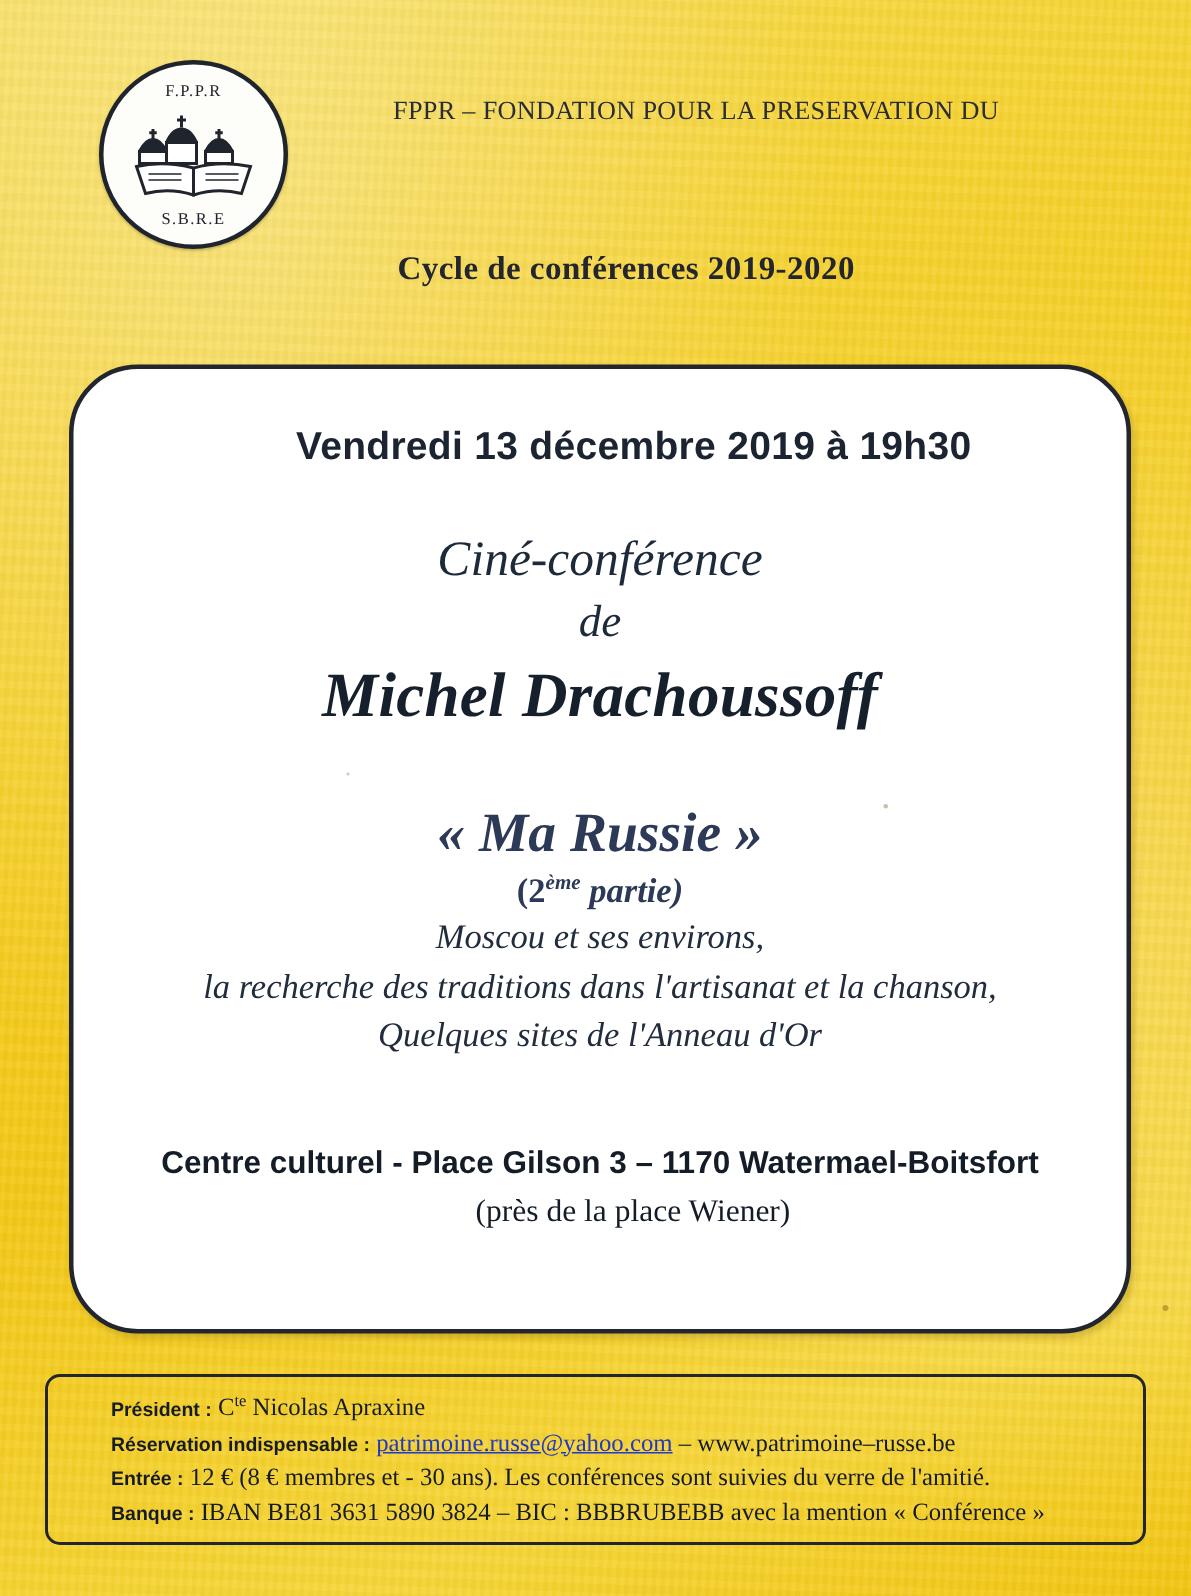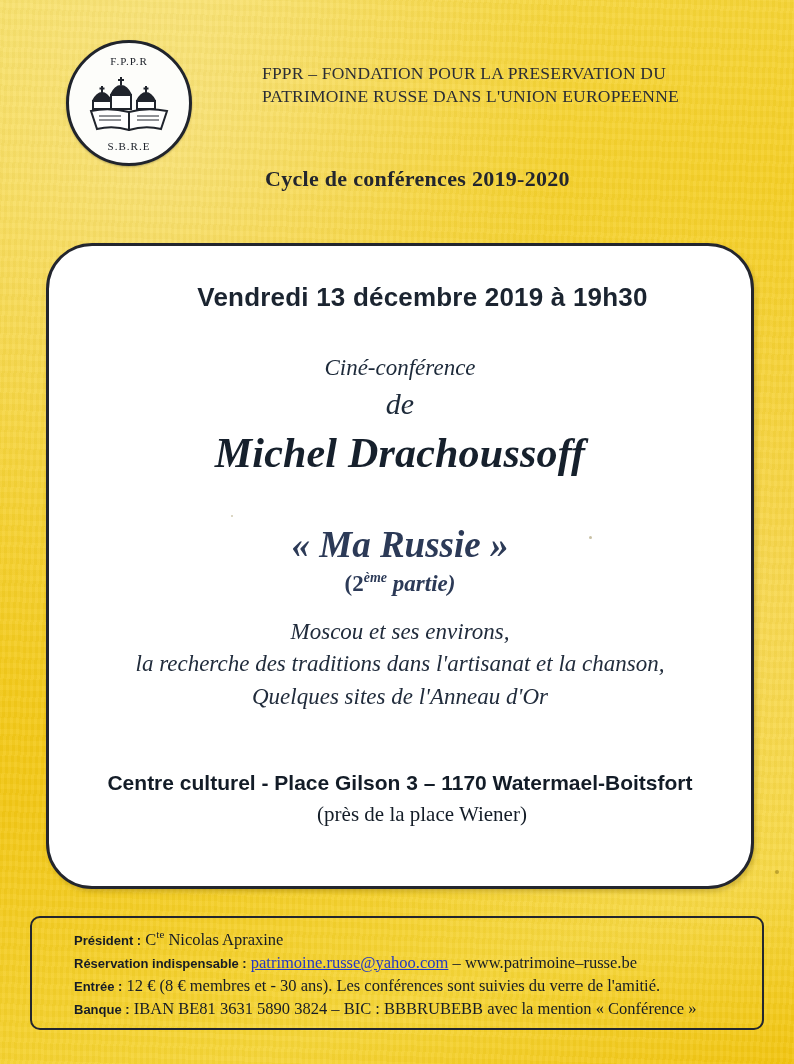--- a/index.html
+++ b/index.html
@@ -113,21 +113,21 @@
     font-weight: bold;
     font-size: 26px;
     color: #1b2430;
     letter-spacing: 0.2px;
     padding-left: 45px;
   }
   .cine {
     margin-top: 42px;
     font-family: "Liberation Serif", serif;
     font-style: italic;
-    font-size: 23px;
+    font-size: 33px;
     color: #1d2a3a;
   }
   .de {
     margin-top: 6px;
     font-family: "Liberation Serif", serif;
     font-style: italic;
     font-size: 30px;
     color: #1d2a3a;
   }
   .speaker {
@@ -150,21 +150,21 @@
   .title-part {
     margin-top: 4px;
     font-family: "Liberation Serif", serif;
     font-weight: bold;
     font-size: 23px;
     color: #2c3a57;
   }
   .title-part .sup { font-size: 14px; vertical-align: super; }
   .title-part .ital { font-style: italic; }
   .subtitle {
-    margin-top: 19px;
+    margin-top: 2px;
     font-family: "Liberation Serif", serif;
     font-style: italic;
     font-size: 23px;
     line-height: 1.42;
     color: #212c3c;
   }
   .address {
     margin-top: 54px;
     font-family: "Liberation Sans", sans-serif;
     font-weight: bold;
@@ -236,21 +236,20 @@
           <path d="M6 42 q18 -4 38 1 q18 -5 38 -1 l-6 18 q-16 -4 -32 1 q-16 -5 -32 -1 z" fill="#fff"></path>
           <path d="M44 43 v19"></path>
           <path d="M14 47 h22 M14 51 h22 M52 47 h22 M52 51 h22" stroke-width="1"></path>
         </g>
       </svg>
       <div class="ring-bot">S.B.R.E</div>
     </div>
 
     <div class="org-name">
       <span class="line1">FPPR – FONDATION POUR LA PRESERVATION DU</span>
-      <span class="line2">PATRIMOINE RUSSE DANS  L'UNION EUROPEENNE</span>
     </div>
 
     <div class="cycle">Cycle  de conférences 2019-2020</div>
   </div>
 
   <div class="card">
     <div class="card-inner">
       <div class="date-line">Vendredi 13 décembre 2019 à 19h30</div>
       <div class="cine">Ciné-conférence</div>
       <div class="de">de</div>

